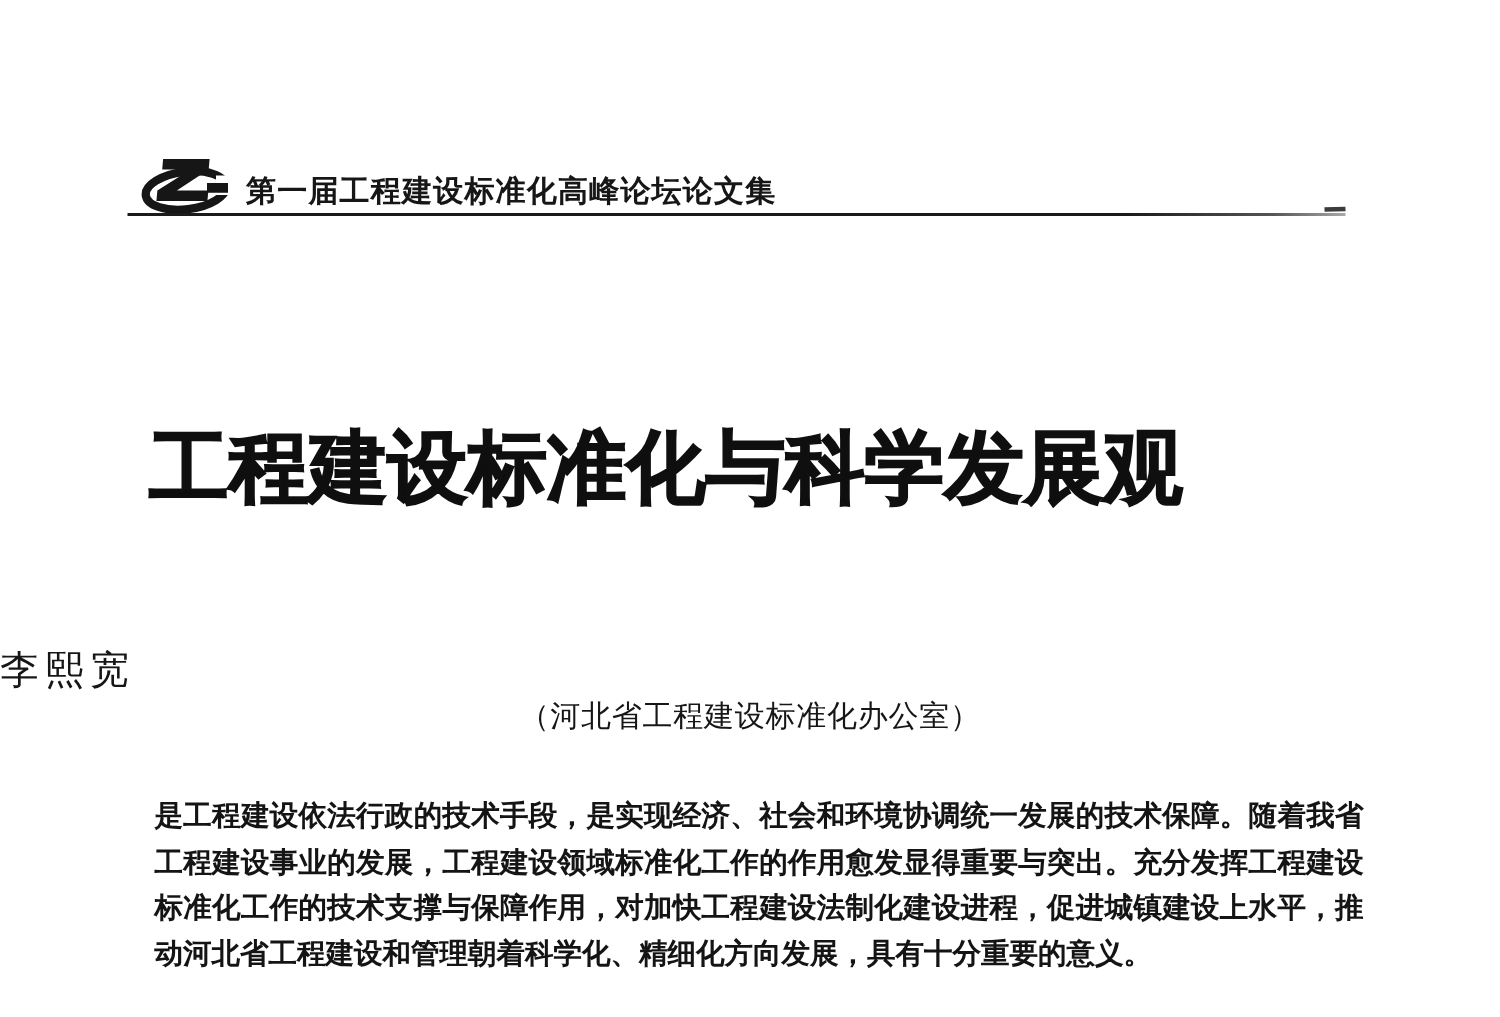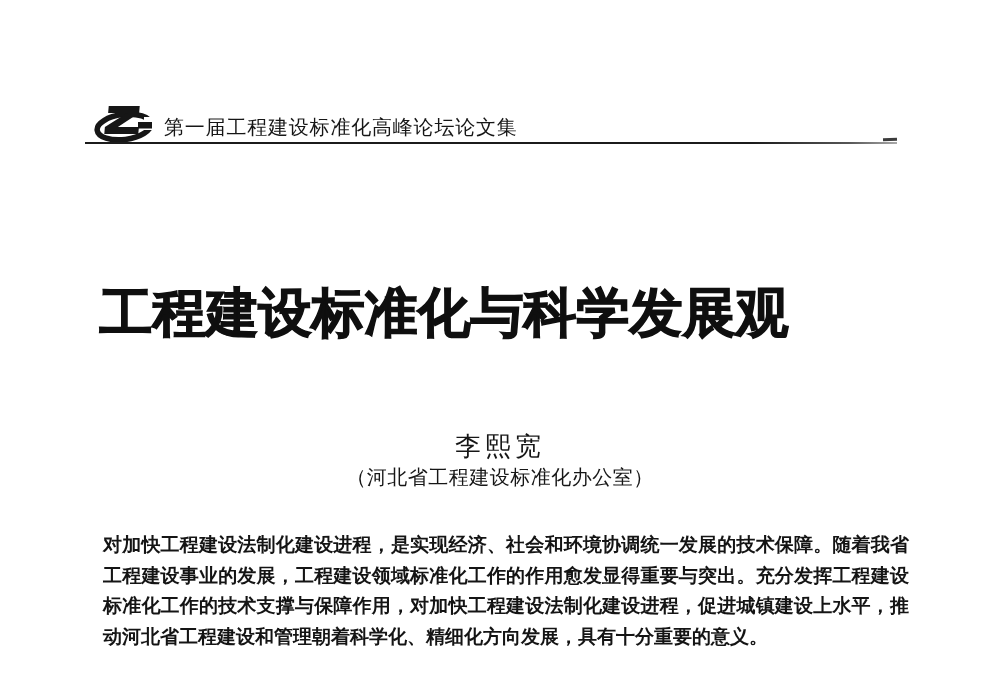--- a/index.html
+++ b/index.html
@@ -21,21 +21,21 @@
     left: 94px;
     top: 103px;
     width: 62px;
     height: 40px;
   }
   .header-series-title {
     position: absolute;
     left: 164px;
     top: 114px;
     font-size: 20px;
-    font-weight: normal;
+    font-weight: bold;
     letter-spacing: 0.8px;
     color: #161616;
     white-space: nowrap;
   }
   .header-rule {
     position: absolute;
     left: 85px;
     top: 142px;
     width: 812px;
     height: 2px;
@@ -65,21 +65,20 @@
     color: #0f0f0f;
     font-family: "Liberation Sans", sans-serif;
     -webkit-text-stroke: 1.2px #0f0f0f;
     white-space: nowrap;
   }
   .author-name {
     position: absolute;
     left: 0;
     top: 429px;
     width: 1000px;
-    text-align: center;
     font-size: 26px;
     color: #161616;
     font-family: "DejaVu Serif", serif;
     letter-spacing: 4px;
   }
   .author-affiliation {
     position: absolute;
     left: 0;
     top: 464px;
     width: 1000px;
@@ -132,19 +131,19 @@
   <div class="header-rule"></div>
   <div class="rule-artifact"></div>
 
   <h1 class="paper-title">工程建设标准化与科学发展观</h1>
 
   <div class="author-name">李熙宽</div>
 
   <div class="author-affiliation">（河北省工程建设标准化办公室）</div>
 
   <div class="body-paragraph">
-    <div class="body-line">对加快工程建设法制化建设进程，是实现经济、社会和环境协调统一发展的技术保障。随着我省</div>
+    <div class="body-line">是工程建设依法行政的技术手段，是实现经济、社会和环境协调统一发展的技术保障。随着我省</div>
     <div class="body-line">工程建设事业的发展，工程建设领域标准化工作的作用愈发显得重要与突出。充分发挥工程建设</div>
     <div class="body-line">标准化工作的技术支撑与保障作用，对加快工程建设法制化建设进程，促进城镇建设上水平，推</div>
     <div class="body-line last">动河北省工程建设和管理朝着科学化、精细化方向发展，具有十分重要的意义。</div>
   </div>
 
 </div>
 
 </body></html>

